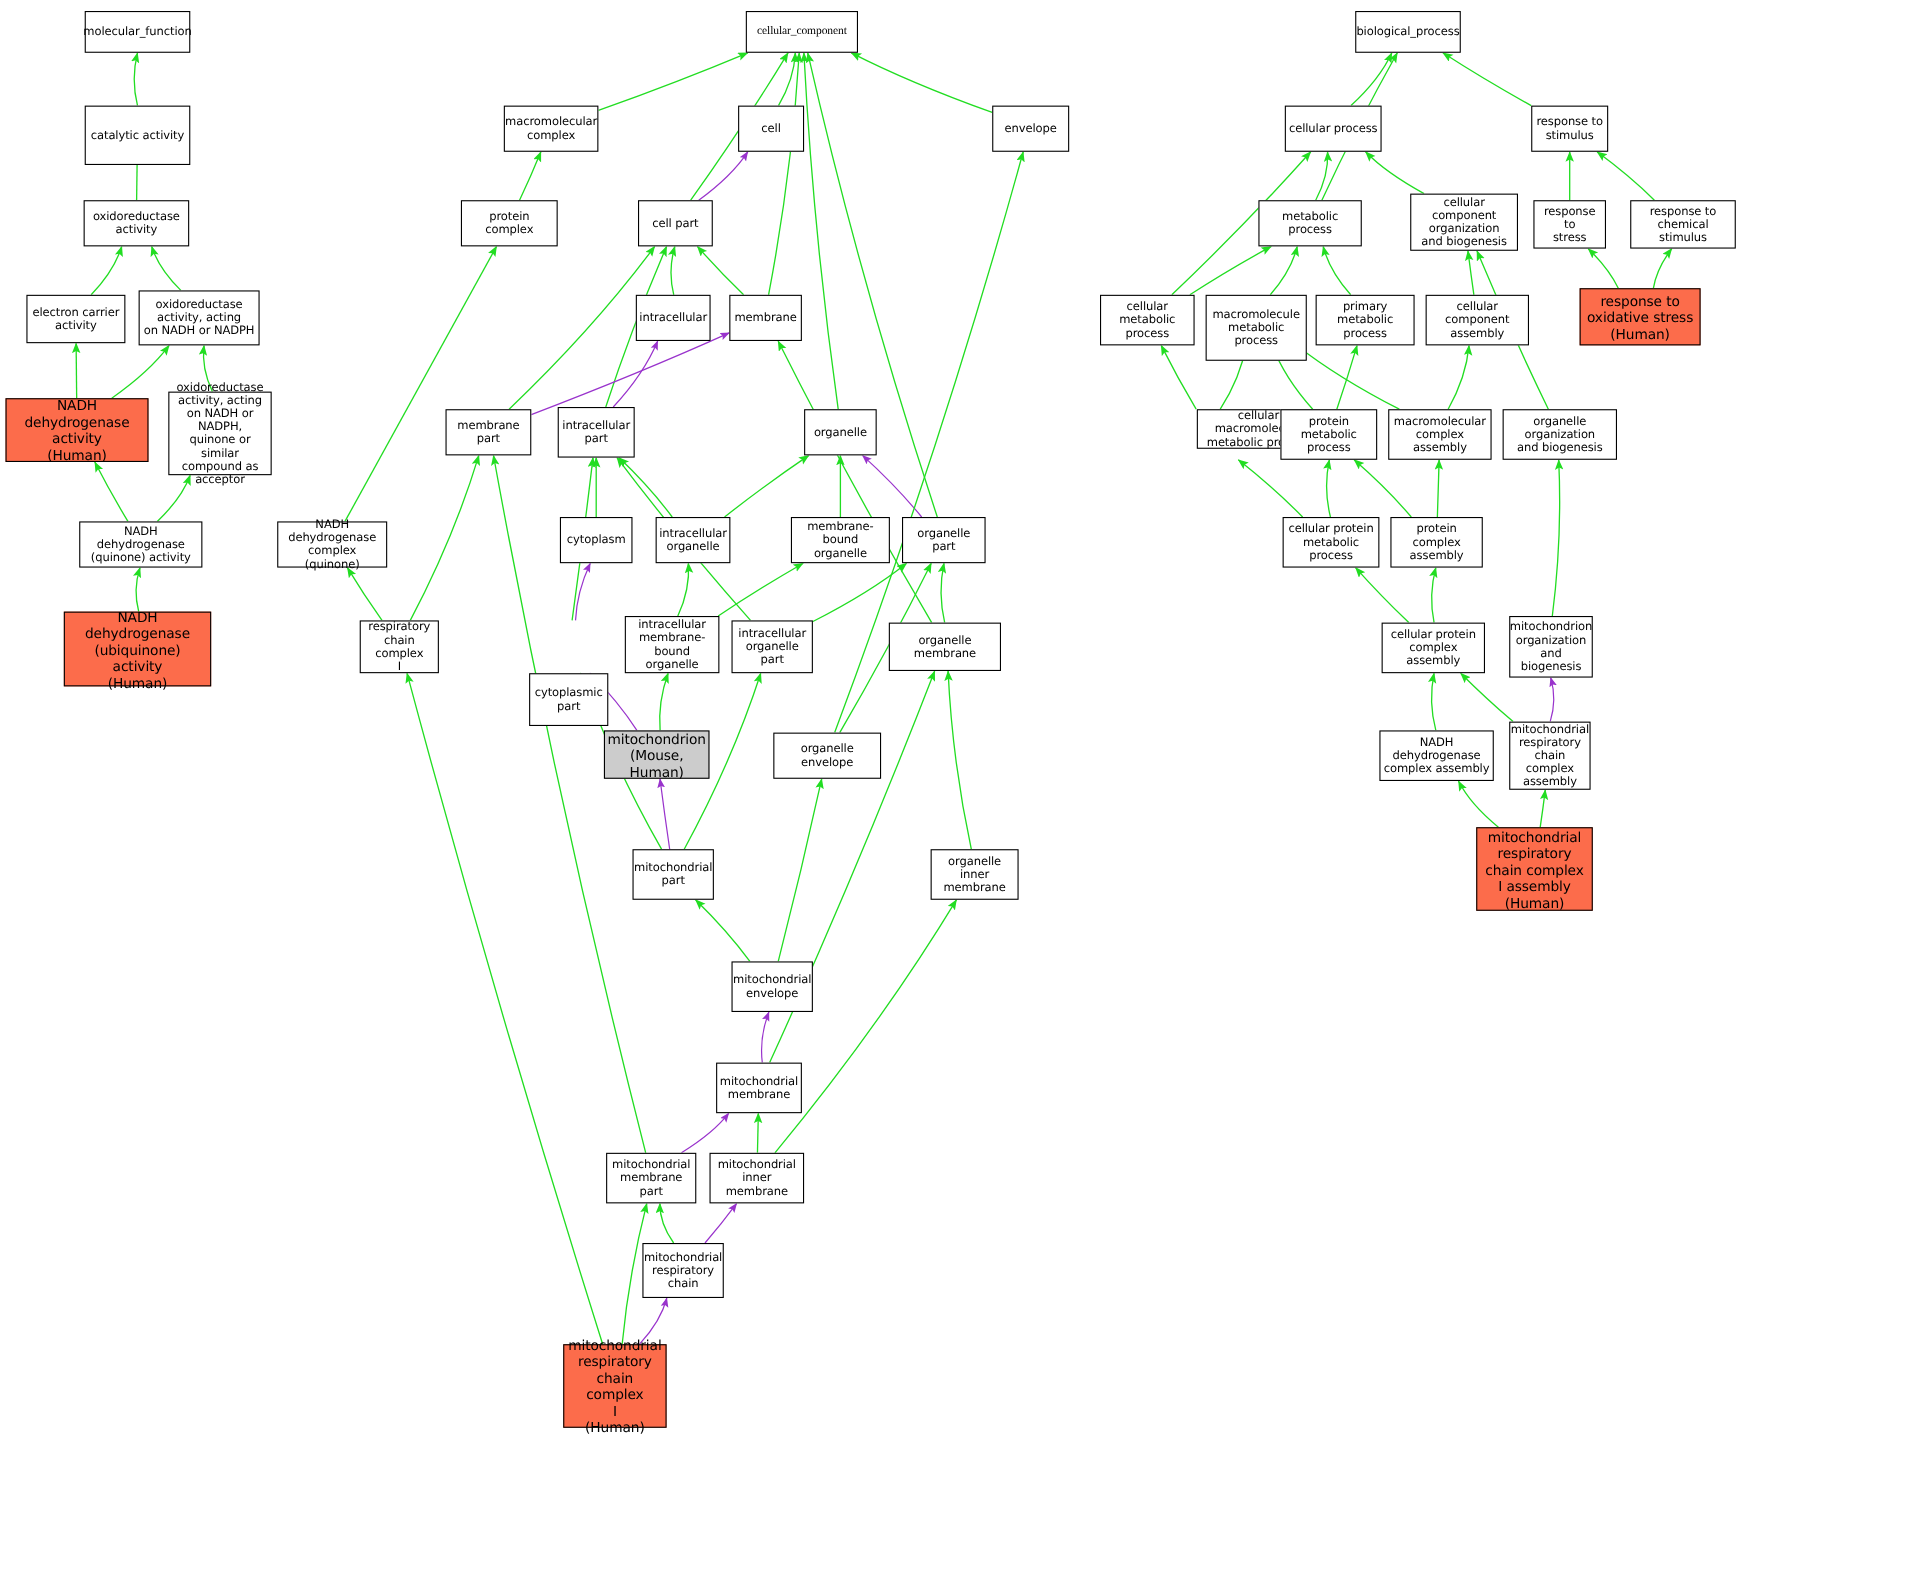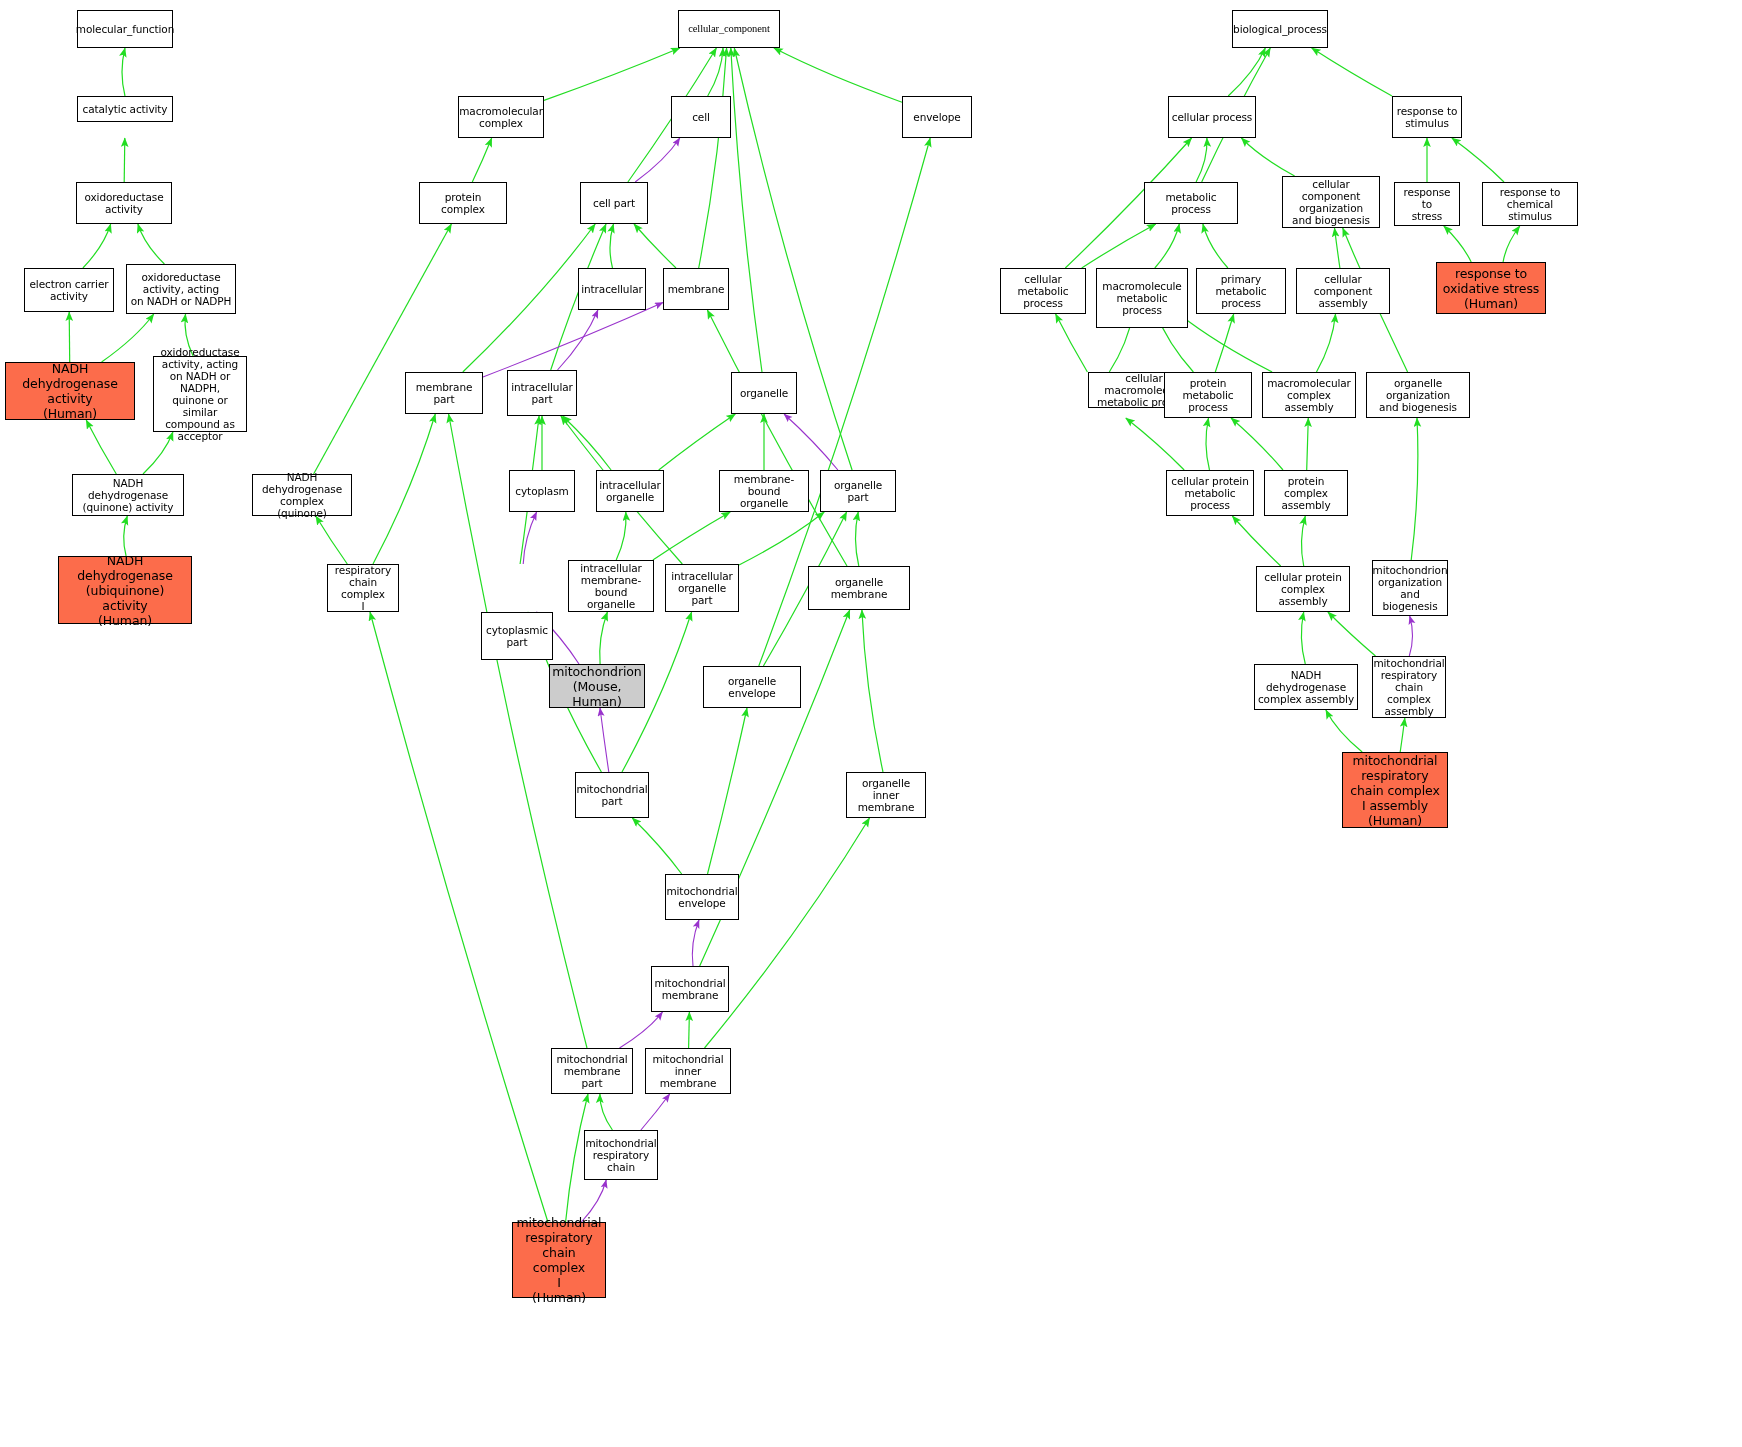--- a/index.html
+++ b/index.html
@@ -121,21 +121,21 @@
         <path d="M1411.2,560.0 Q1420.3,489.0 1417.0,418.0" stroke="#22dd22" stroke-width="1.2" fill="none" marker-end="url(#arrow-isa)"></path>
         <path d="M1305.3,664.0 Q1298.4,638.0 1303.7,612.0" stroke="#22dd22" stroke-width="1.2" fill="none" marker-end="url(#arrow-isa)"></path>
         <path d="M1375.5,656.0 Q1349.8,634.0 1327.9,612.0" stroke="#22dd22" stroke-width="1.2" fill="none" marker-end="url(#arrow-isa)"></path>
         <path d="M1409.3,656.0 Q1415.5,636.0 1409.7,616.0" stroke="#9933cc" stroke-width="1.1" fill="none" marker-end="url(#arrow-partof)"></path>
         <path d="M1362.2,752.0 Q1336.6,731.0 1325.9,710.0" stroke="#22dd22" stroke-width="1.2" fill="none" marker-end="url(#arrow-isa)"></path>
         <path d="M1400.2,752.0 Q1402.7,735.0 1404.8,718.0" stroke="#22dd22" stroke-width="1.2" fill="none" marker-end="url(#arrow-isa)"></path>
       </g>
   </svg>
   <div id="node-layer">
       <div class="node" style="left: 77px; top: 10px; width: 96px; height: 38px;">molecular_function</div>
-      <div class="node" style="left: 77px; top: 96px; width: 96px; height: 26px;">catalytic activity</div>
+      <div class="node" style="left: 77px; top: 96px; width: 96px; height: 54px;">catalytic activity</div>
       <div class="node" style="left: 76px; top: 182px; width: 96px; height: 42px;">oxidoreductase
 activity</div>
       <div class="node" style="left: 24px; top: 268px; width: 90px; height: 44px;">electron carrier
 activity</div>
       <div class="node" style="left: 126px; top: 264px; width: 110px; height: 50px;">oxidoreductase
 activity, acting
 on NADH or NADPH</div>
       <div class="node hl big" style="left: 5px; top: 362px; width: 130px; height: 58px;">NADH dehydrogenase
 activity
 (Human)</div>

